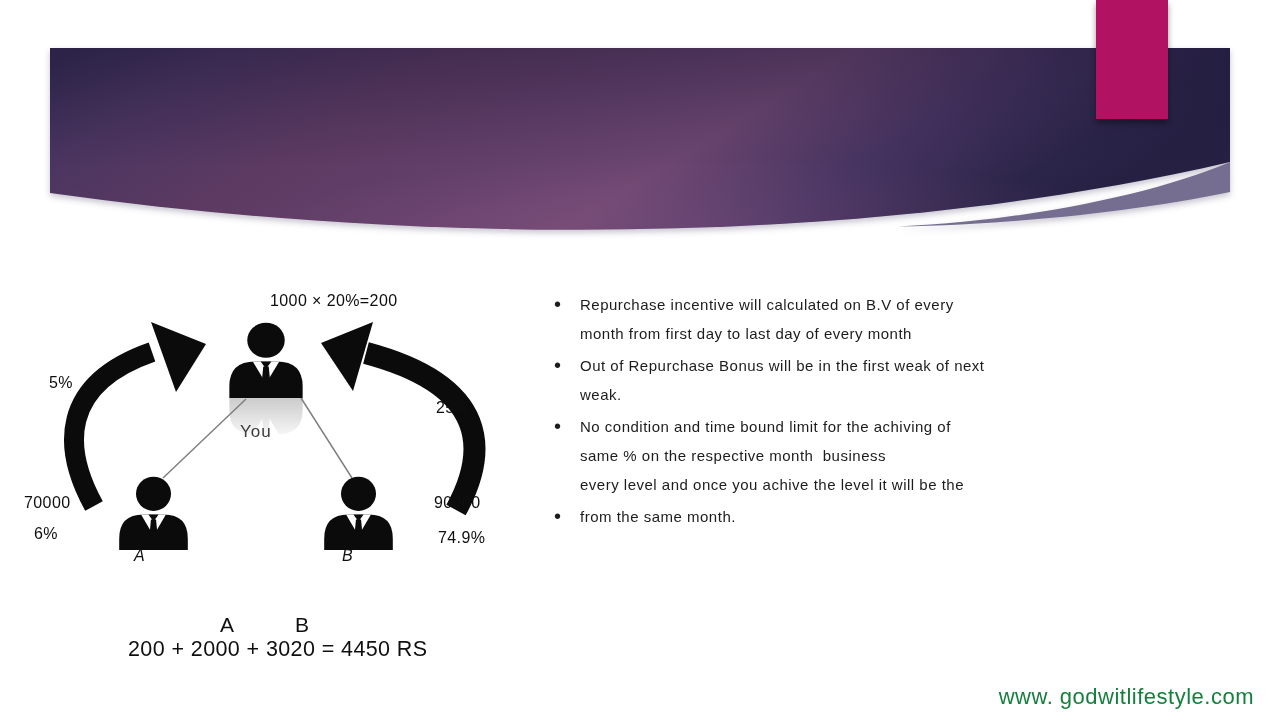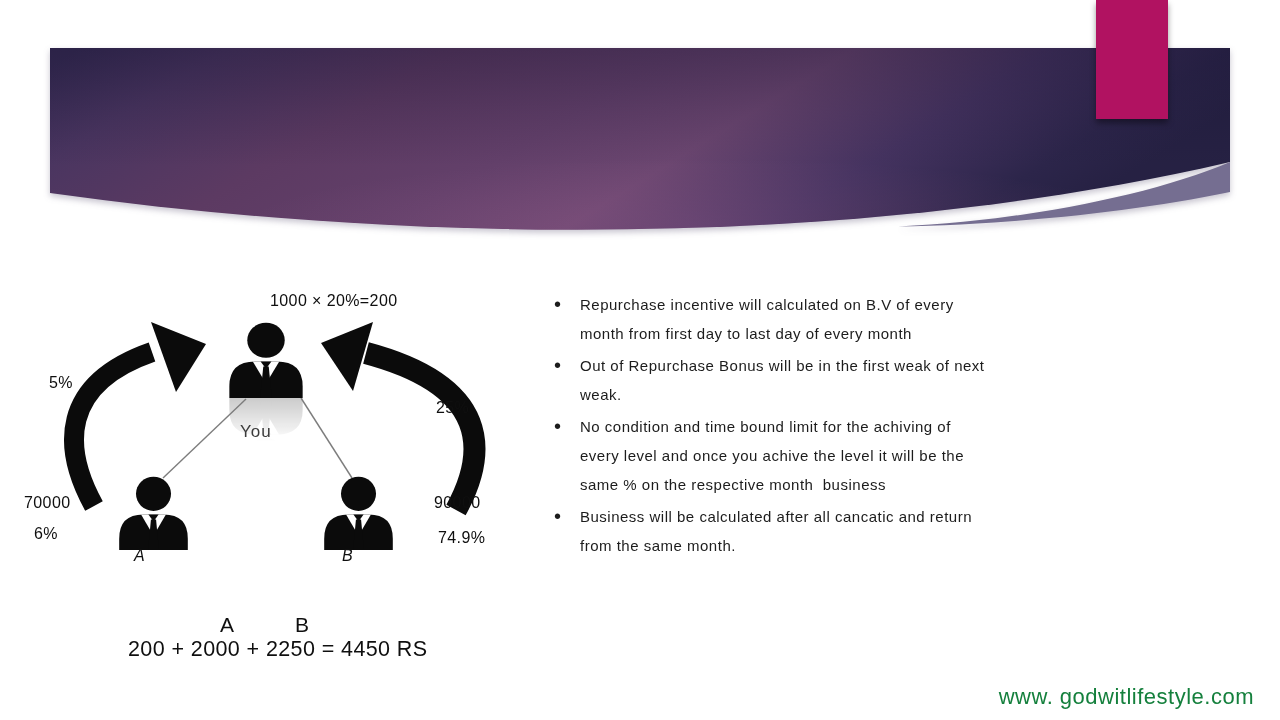--- a/index.html
+++ b/index.html
@@ -123,49 +123,48 @@
   <div class="dlabel" style="left:436px;top:399px;">25%</div>
   <div class="dlabel" style="left:24px;top:494px;">70000</div>
   <div class="dlabel" style="left:34px;top:525px;">6%</div>
   <div class="dlabel" style="left:434px;top:494px;">90000</div>
   <div class="dlabel" style="left:438px;top:529px;">74.9%</div>
   <div class="dlabel you-label" style="left:240px;top:423px;">You</div>
   <div class="dlabel italic" style="left:134px;top:547px;">A</div>
   <div class="dlabel italic" style="left:342px;top:547px;">B</div>
   <div class="dlabel" style="left:220px;top:613px;font-size:21px;">A</div>
   <div class="dlabel" style="left:295px;top:613px;font-size:21px;">B</div>
-  <div class="dlabel" style="left:128px;top:638px;font-size:21.5px;">200 + 2000 + 2250 = 4450 RS</div>
+  <div class="dlabel" style="left:128px;top:638px;font-size:21.5px;">200 + 2000 + 3020 = 4450 RS</div>
 
   <ul class="bullets">
     <li>
       <span class="bullet-marker">•</span>
       <span class="bullet-lines">
         <span class="bline" style="display:block">Repurchase incentive will calculated on B.V of every</span>
         <span class="bline" style="display:block">month from first day to last day of every month</span>
       </span>
     </li>
     <li>
       <span class="bullet-marker">•</span>
       <span class="bullet-lines">
         <span class="bline" style="display:block">Out of Repurchase Bonus will be in the first weak of next</span>
         <span class="bline" style="display:block">weak.</span>
       </span>
     </li>
     <li>
       <span class="bullet-marker">•</span>
       <span class="bullet-lines">
         <span class="bline" style="display:block">No condition and time bound limit for the achiving of</span>
+        <span class="bline" style="display:block">same % on the respective month  business</span>
         <span class="bline" style="display:block">every level and once you achive the level it will be the</span>
-        <span class="bline" style="display:block">same % on the respective month  business</span>
       </span>
     </li>
     <li>
       <span class="bullet-marker">•</span>
       <span class="bullet-lines">
-        <span class="bline" style="display:block">Business will be calculated after all cancatic and return</span>
         <span class="bline" style="display:block">from the same month.</span>
       </span>
     </li>
   </ul>
 
   <div class="footer-url">www. godwitlifestyle.com</div>
 
 </div>
 
 </body></html>

